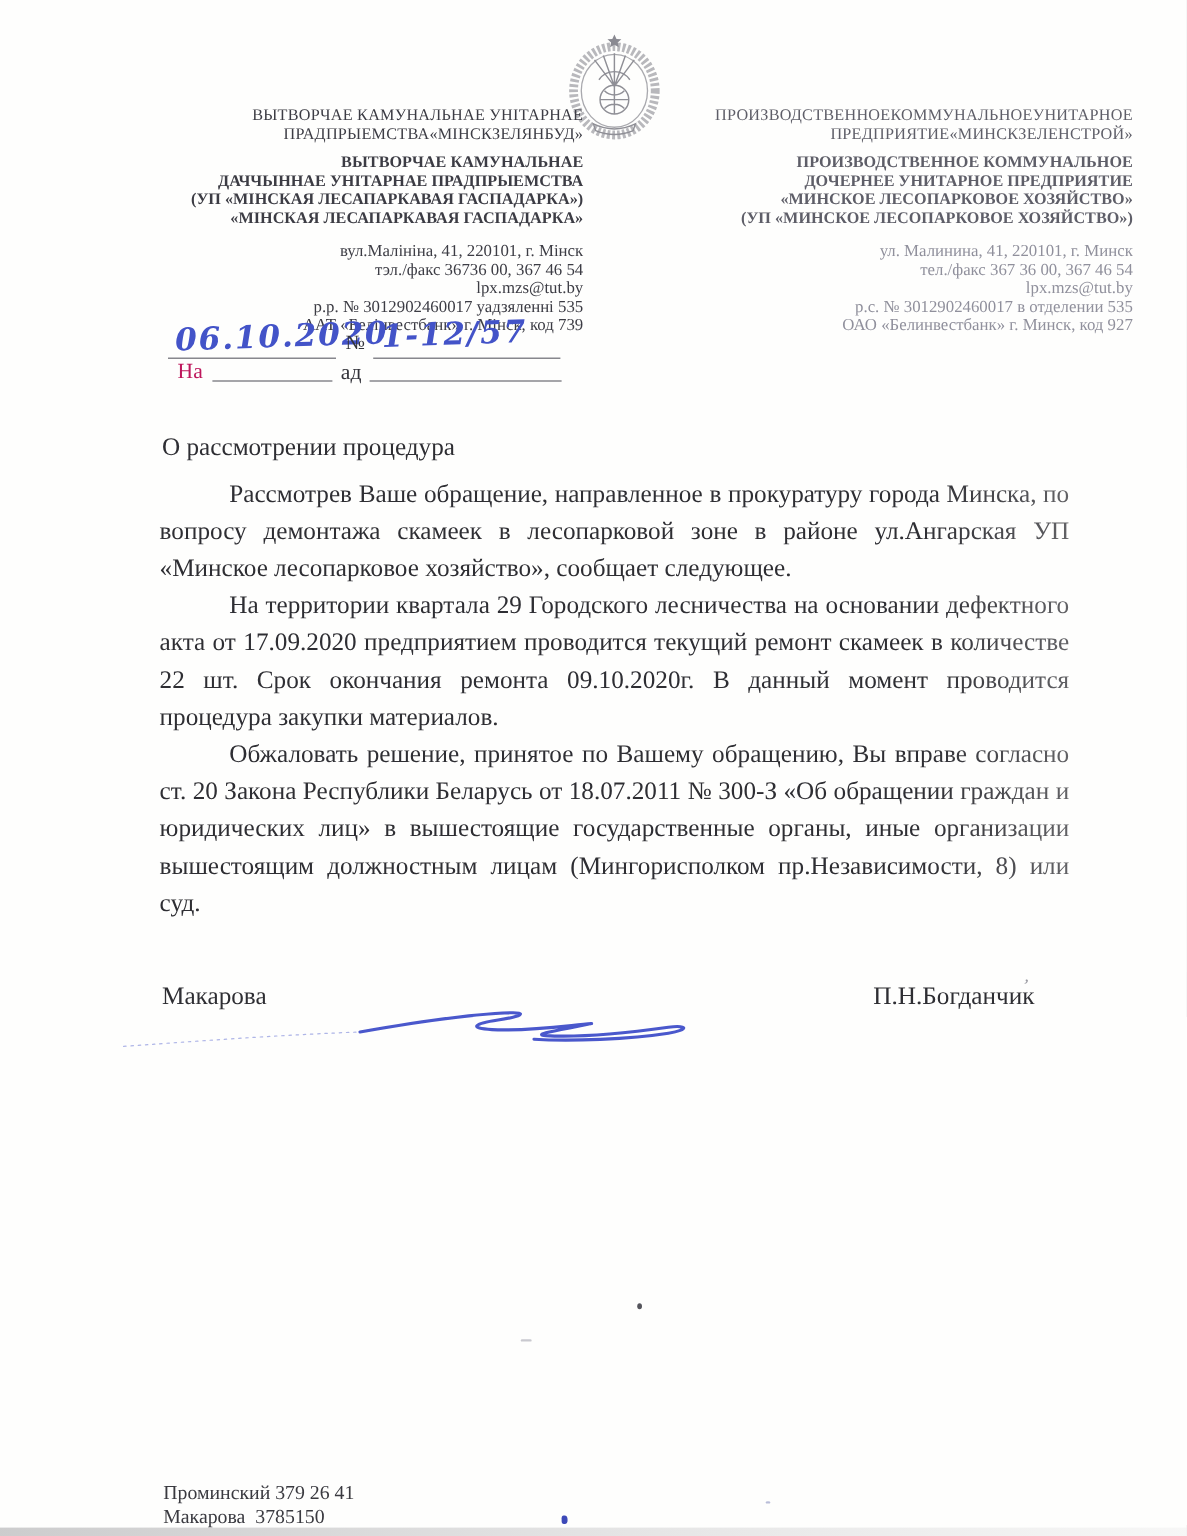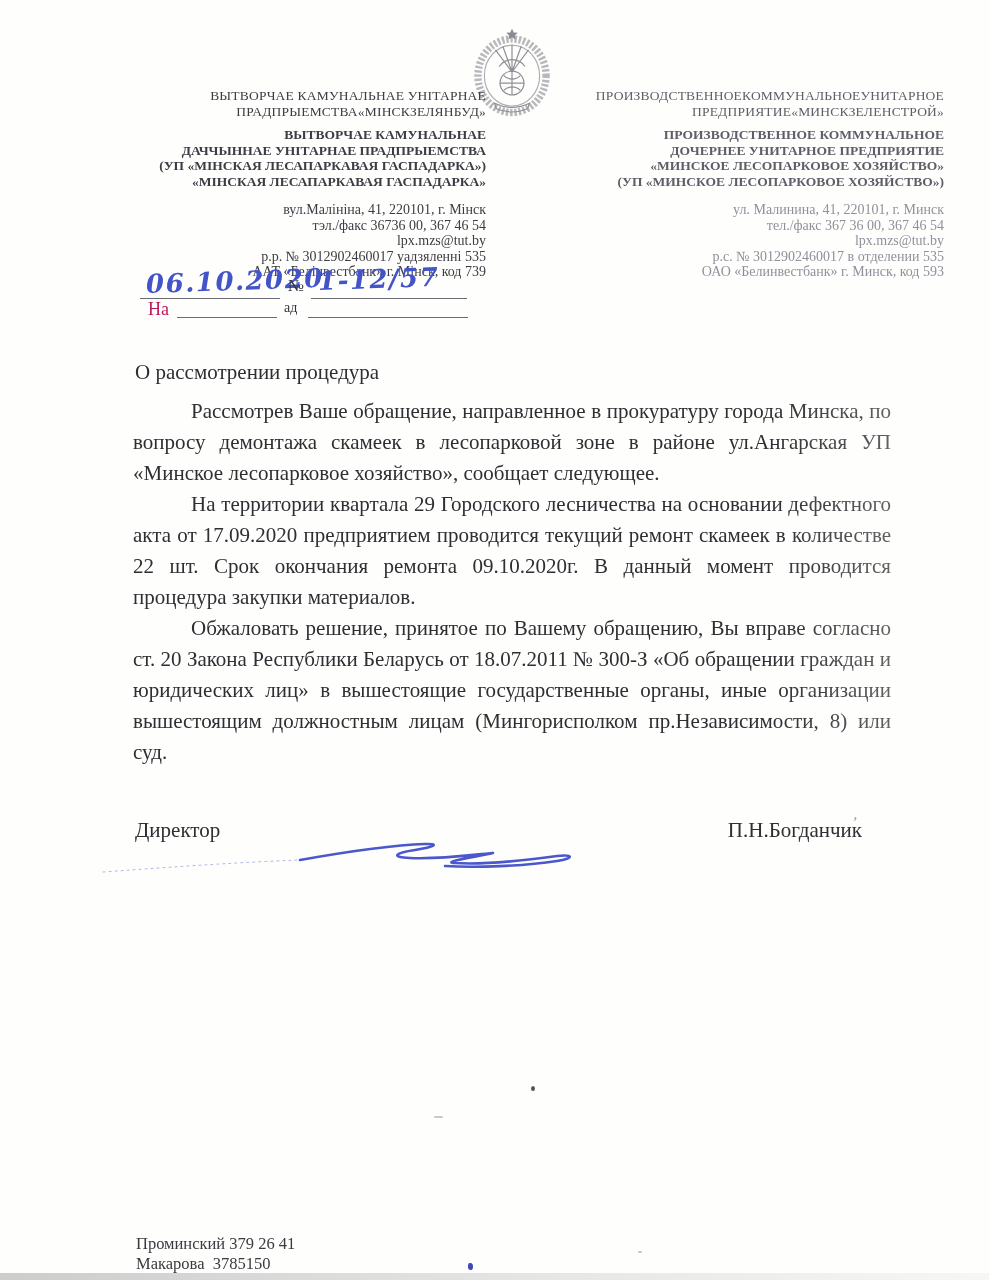--- a/index.html
+++ b/index.html
@@ -31,21 +31,21 @@
   }
   .ref-date   { position: absolute; left: 146px; top: 266px; font-size: 26px; }
   .ref-number { position: absolute; left: 318px; top: 264px; font-size: 26px; }
   .ref-no     { position: absolute; left: 288px; top: 276px; font-size: 17px; color: #33333a; }
   .uline { position: absolute; border-bottom: 1.2px solid #6a6a72; height: 0; }
   .ul-1 { left: 140px; top: 298px; width: 140px; }
   .ul-2 { left: 311px; top: 298px; width: 156px; }
   .ul-3 { left: 177px; top: 317px; width: 100px; }
   .ul-4 { left: 308px; top: 317px; width: 160px; }
   .ref-na { position: absolute; left: 148px; top: 299px; font-size: 18px; color: #be185d; }
-  .ref-ad { position: absolute; left: 284px; top: 300px; font-size: 14px; color: #33333a; font-family: Liberation Serif, serif; }
+  .ref-ad { position: absolute; left: 284px; top: 300px; font-size: 18px; color: #33333a; font-family: Liberation Serif, serif; }
   
   .subject { position: absolute; left: 135px; top: 360px; font-size: 21px; color: #2e2e33; }
   .body-text { position: absolute; left: 133px; top: 396px; width: 758px; }
   .body-text p {
     margin: 0; text-align: justify; text-indent: 58px;
     font-size: 21px; line-height: 31px; color: #2e2e33;
   }
   .fade-overlay {
     position: absolute; left: 500px; top: 390px; width: 489px; height: 420px;
     background: linear-gradient(to right, rgba(254,254,253,0) 55%, rgba(254,254,253,.45) 100%);
@@ -122,21 +122,21 @@
       <div>ПРОИЗВОДСТВЕННОЕ КОММУНАЛЬНОЕ</div>
       <div>ДОЧЕРНЕЕ УНИТАРНОЕ ПРЕДПРИЯТИЕ</div>
       <div>«МИНСКОЕ ЛЕСОПАРКОВОЕ ХОЗЯЙСТВО»</div>
       <div>(УП «МИНСКОЕ ЛЕСОПАРКОВОЕ ХОЗЯЙСТВО»)</div>
     </div>
     <div class="addr">
       <div>ул. Малинина, 41, 220101, г. Минск</div>
       <div>тел./факс 367 36 00, 367 46 54</div>
       <div>lpx.mzs@tut.by</div>
       <div>р.с. № 3012902460017 в отделении 535</div>
-      <div>ОАО «Белинвестбанк» г. Минск, код 593</div>
+      <div>ОАО «Белинвестбанк» г. Минск, код 927</div>
     </div>
   </div>
 
   <div class="ref-date hand">06.10.2020</div>
   <div class="ref-no">№</div>
   <div class="ref-number hand">1-12/57</div>
   <div class="uline ul-1"></div>
   <div class="uline ul-2"></div>
   <div class="ref-na">На</div>
   <div class="uline ul-3"></div>
@@ -145,21 +145,21 @@
 
   <div class="subject">О рассмотрении процедура</div>
   <div class="body-text">
     <p>Рассмотрев Ваше обращение, направленное в прокуратуру города Минска, по вопросу демонтажа скамеек в лесопарковой зоне в районе ул.Ангарская УП «Минское лесопарковое хозяйство», сообщает следующее.</p>
     <p>На территории квартала 29 Городского лесничества на основании дефектного акта от 17.09.2020 предприятием проводится текущий ремонт скамеек в количестве 22 шт. Срок окончания ремонта 09.10.2020г. В данный момент проводится процедура закупки материалов.</p>
     <p>Обжаловать решение, принятое по Вашему обращению, Вы вправе согласно ст. 20 Закона Республики Беларусь от 18.07.2011 № 300-З «Об обращении граждан и юридических лиц» в вышестоящие государственные органы, иные организации вышестоящим должностным лицам (Мингорисполком пр.Независимости, 8) или суд.</p>
   </div>
   <div class="fade-overlay"></div>
 
   <div class="sig-row">
-    <span>Директор</span>
+    <span>Макарова</span>
     <span>П.Н.Богданчик</span>
   </div>
   <div class="sig-mark">ʼ</div>
   <div class="sig-svg">
     <svg viewBox="0 0 500 48" width="500" height="48" aria-hidden="true">
       <path d="M8 41 C 90 35 150 31 205 29" fill="none" stroke="#6b79d6" stroke-width="1" stroke-dasharray="2 4" opacity=".55" stroke-linecap="round"></path>
       <path d="M205 29
                C 250 21 300 14 330 13
                C 345 12.5 340 16 320 19
                C 300 22 295 26 315 27

